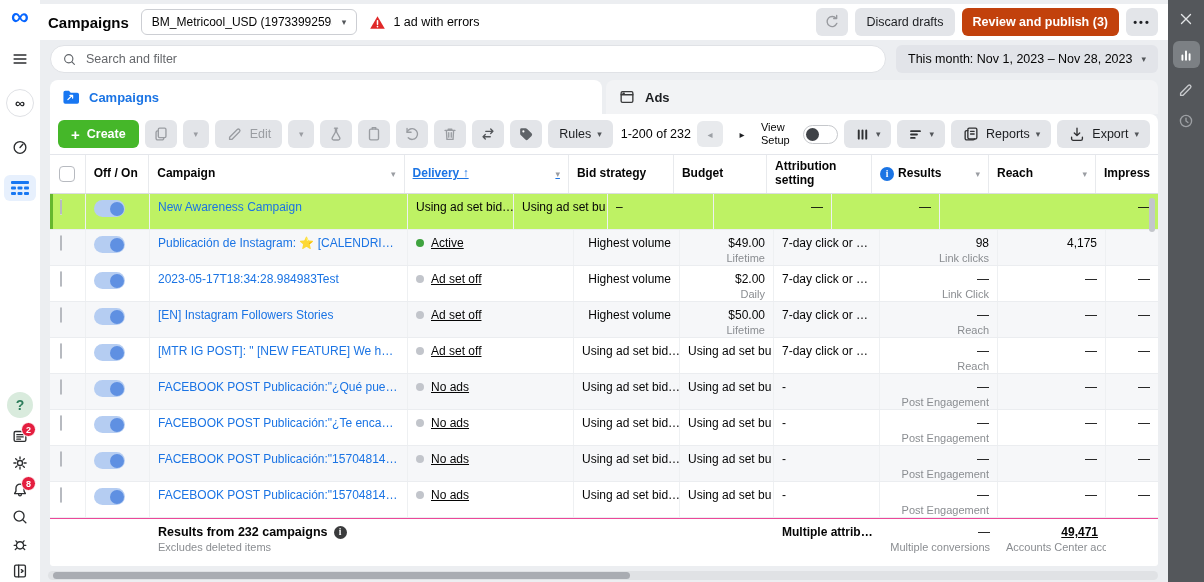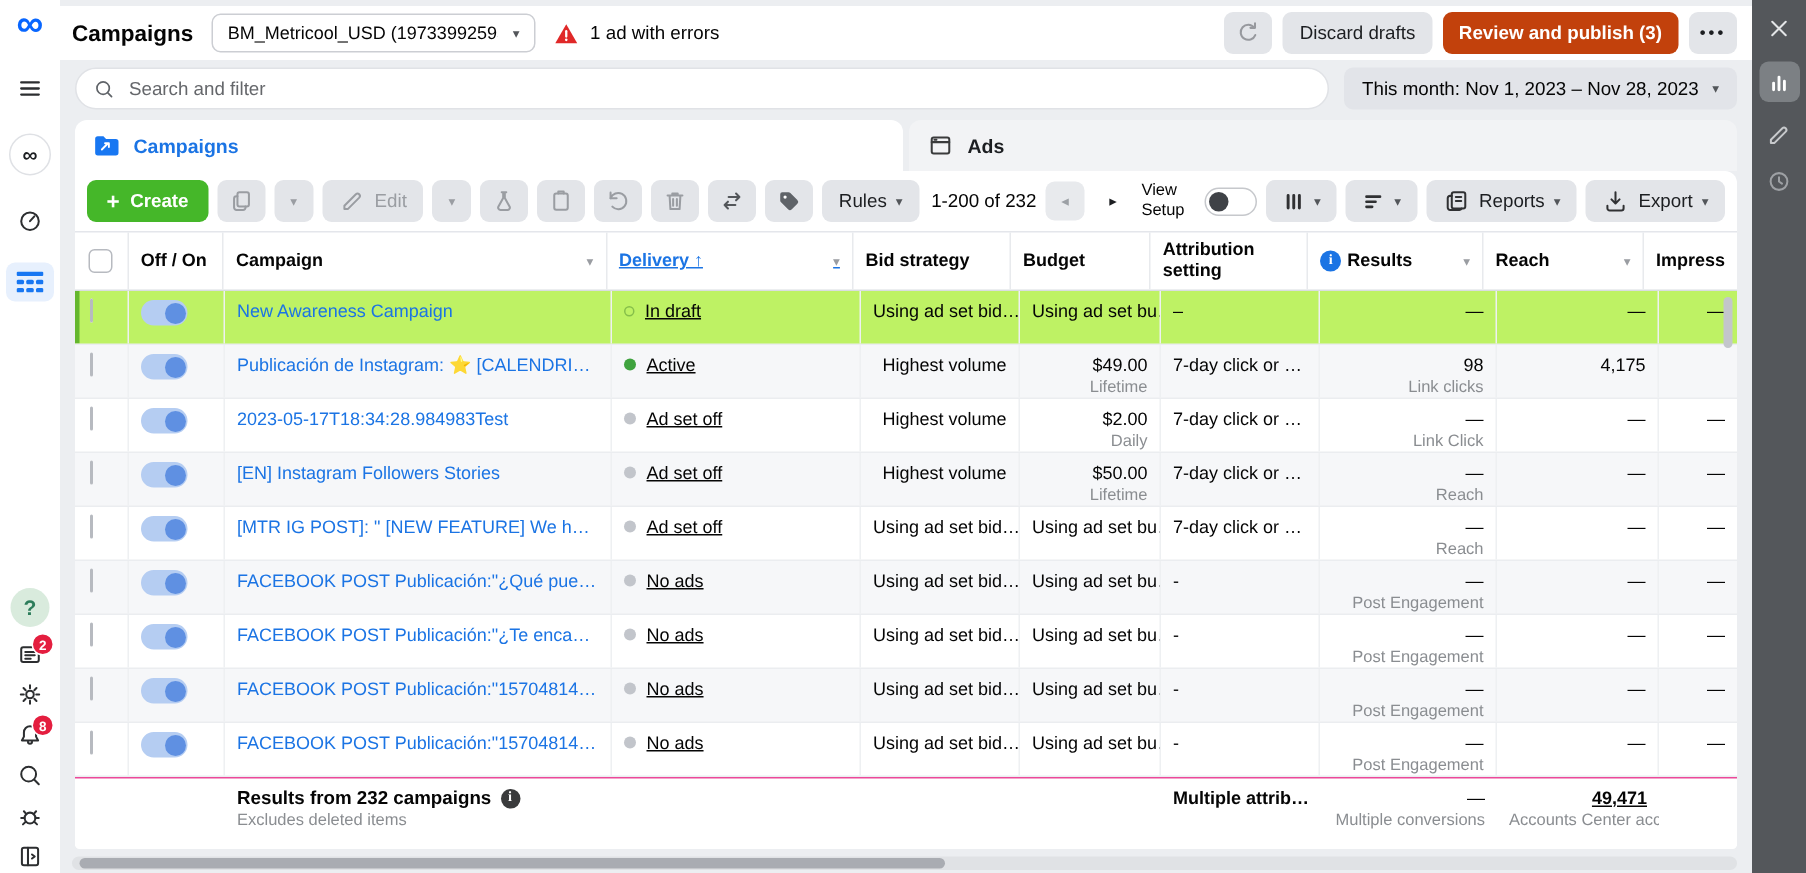--- a/index.html
+++ b/index.html
@@ -432,26 +432,20 @@
           </div>
       </div>
 
       <div id="rows">
           <div class="trow hl">
     <div class="cell c-check" style="padding-left:10px"><span class="cb"></span></div>
     <div class="cell c-tgl"><span class="tgl"><span class="knob"></span></span></div>
     <div class="cell c-camp">
               <a href="#" class="camp-link">New Awareness Campaign</a>
             </div>
-    <div class="cell c-del">
-              <span class="delivery-flex">
-                <span class="dot draft"></span>
-                <span>In draft</span>
-              </span>
-            </div>
     <div class="cell c-bid r">Using ad set bid…</div>
     <div class="cell c-bud r">
               <div>Using ad set bu…</div>
               <div class="sub"></div>
             </div>
     <div class="cell c-att">–</div>
     <div class="cell c-res r">
               <div>—</div>
               <div class="sub"></div>
             </div>

